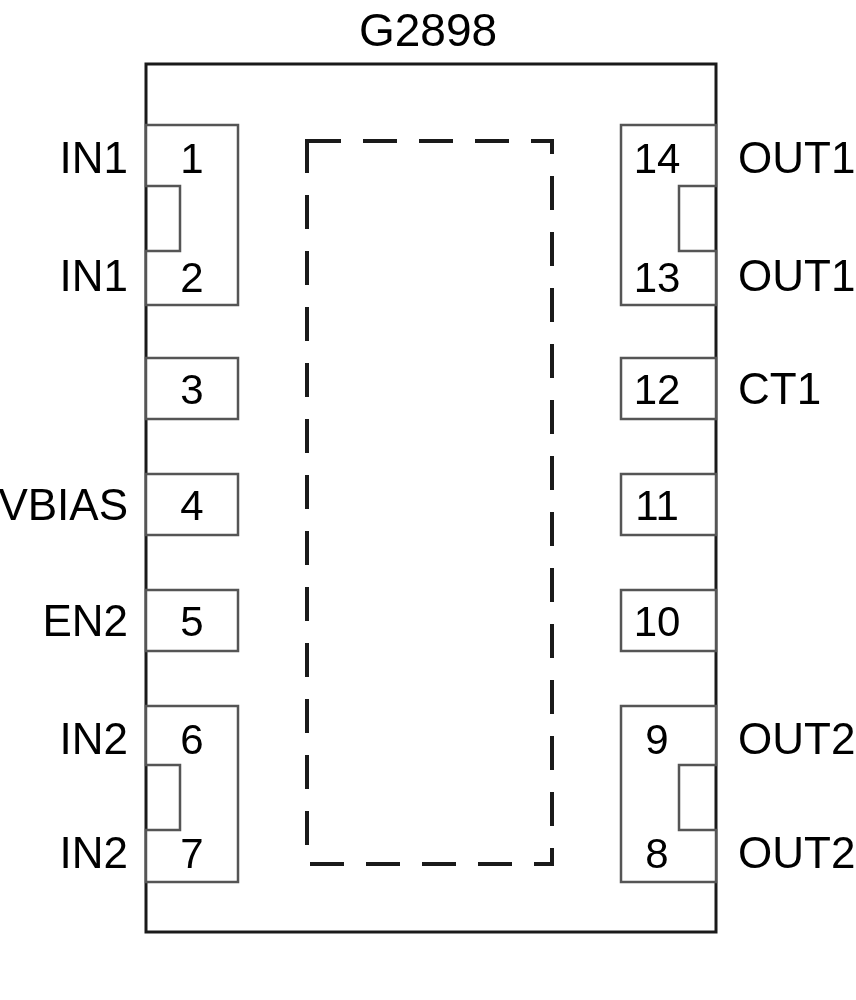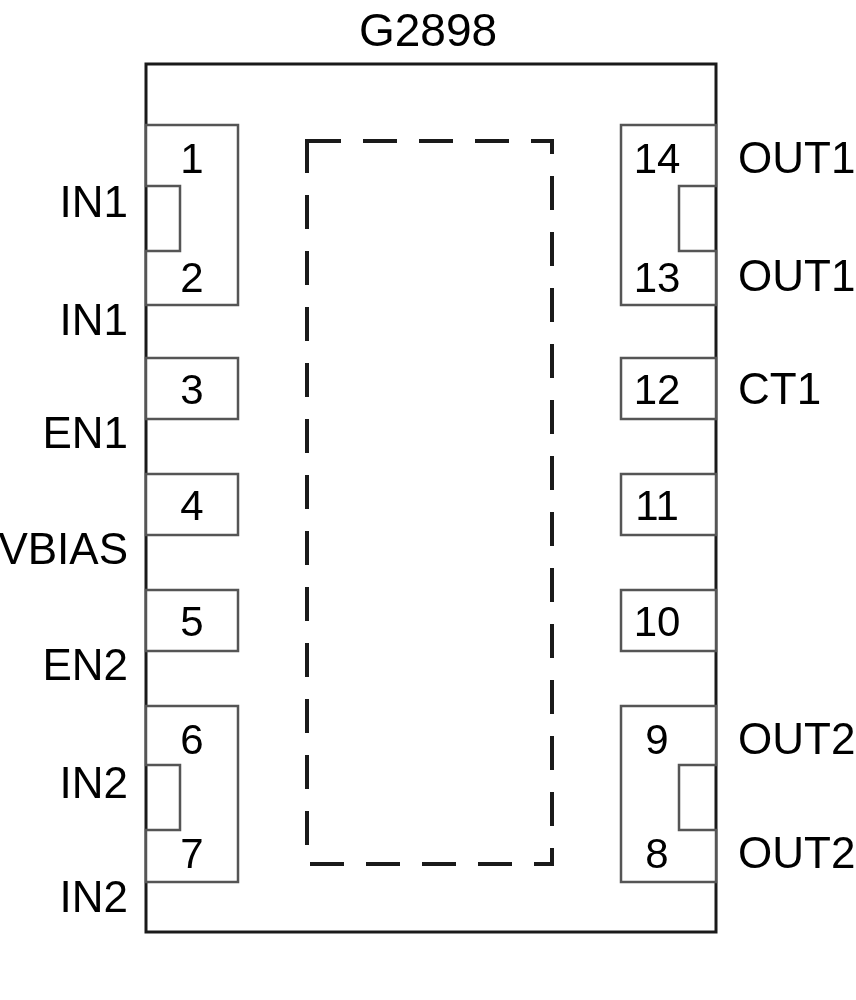--- a/index.html
+++ b/index.html
@@ -42,21 +42,20 @@
   }
   .pin-label {
     position: absolute;
     font-size: 44px;
     line-height: 44px;
     color: #000;
     white-space: nowrap;
   }
   .pin-label.left {
     text-align: left;
-    margin-top: 44px;
   }
   .pin-label.right {
     text-align: right;
   }
   svg.diagram {
     position: absolute;
     left: 0;
     top: 0;
   }
   .pin-num {
@@ -111,21 +110,20 @@
     <text class="pin-num" x="657" y="404" text-anchor="middle">12</text>
     <text class="pin-num" x="657" y="520" text-anchor="middle">11</text>
     <text class="pin-num" x="657" y="636" text-anchor="middle">10</text>
     <text class="pin-num" x="657" y="754" text-anchor="middle">9</text>
     <text class="pin-num" x="657" y="868" text-anchor="middle">8</text>
 
   </svg>
 
   <div class="pin-label left" style="right:728px; top:136px;">IN1</div>
   <div class="pin-label left" style="right:728px; top:254px;">IN1</div>
-  <div class="pin-label left" style="right:728px; top:367px;">EN1</div>
   <div class="pin-label left" style="right:728px; top:483px;">VBIAS</div>
   <div class="pin-label left" style="right:728px; top:599px;">EN2</div>
   <div class="pin-label left" style="right:728px; top:717px;">IN2</div>
   <div class="pin-label left" style="right:728px; top:831px;">IN2</div>
 
   <div class="pin-label right" style="left:738px; top:136px;">OUT1</div>
   <div class="pin-label right" style="left:738px; top:254px;">OUT1</div>
   <div class="pin-label right" style="left:738px; top:367px;">CT1</div>
   <div class="pin-label right" style="left:738px; top:717px;">OUT2</div>
   <div class="pin-label right" style="left:738px; top:831px;">OUT2</div>

